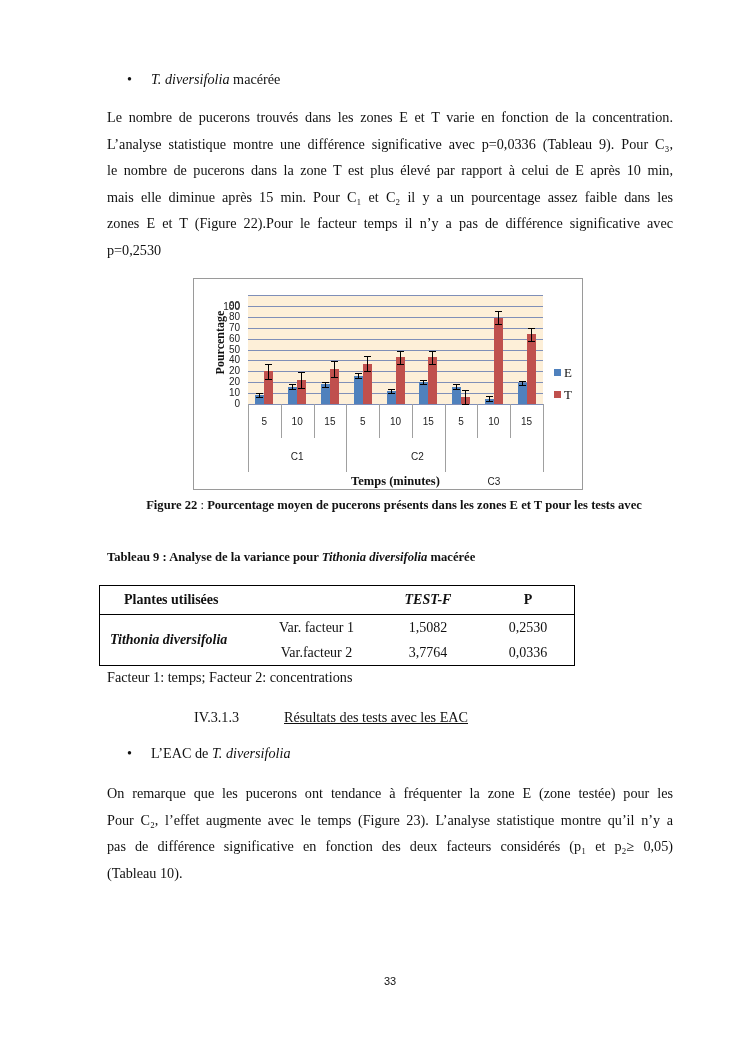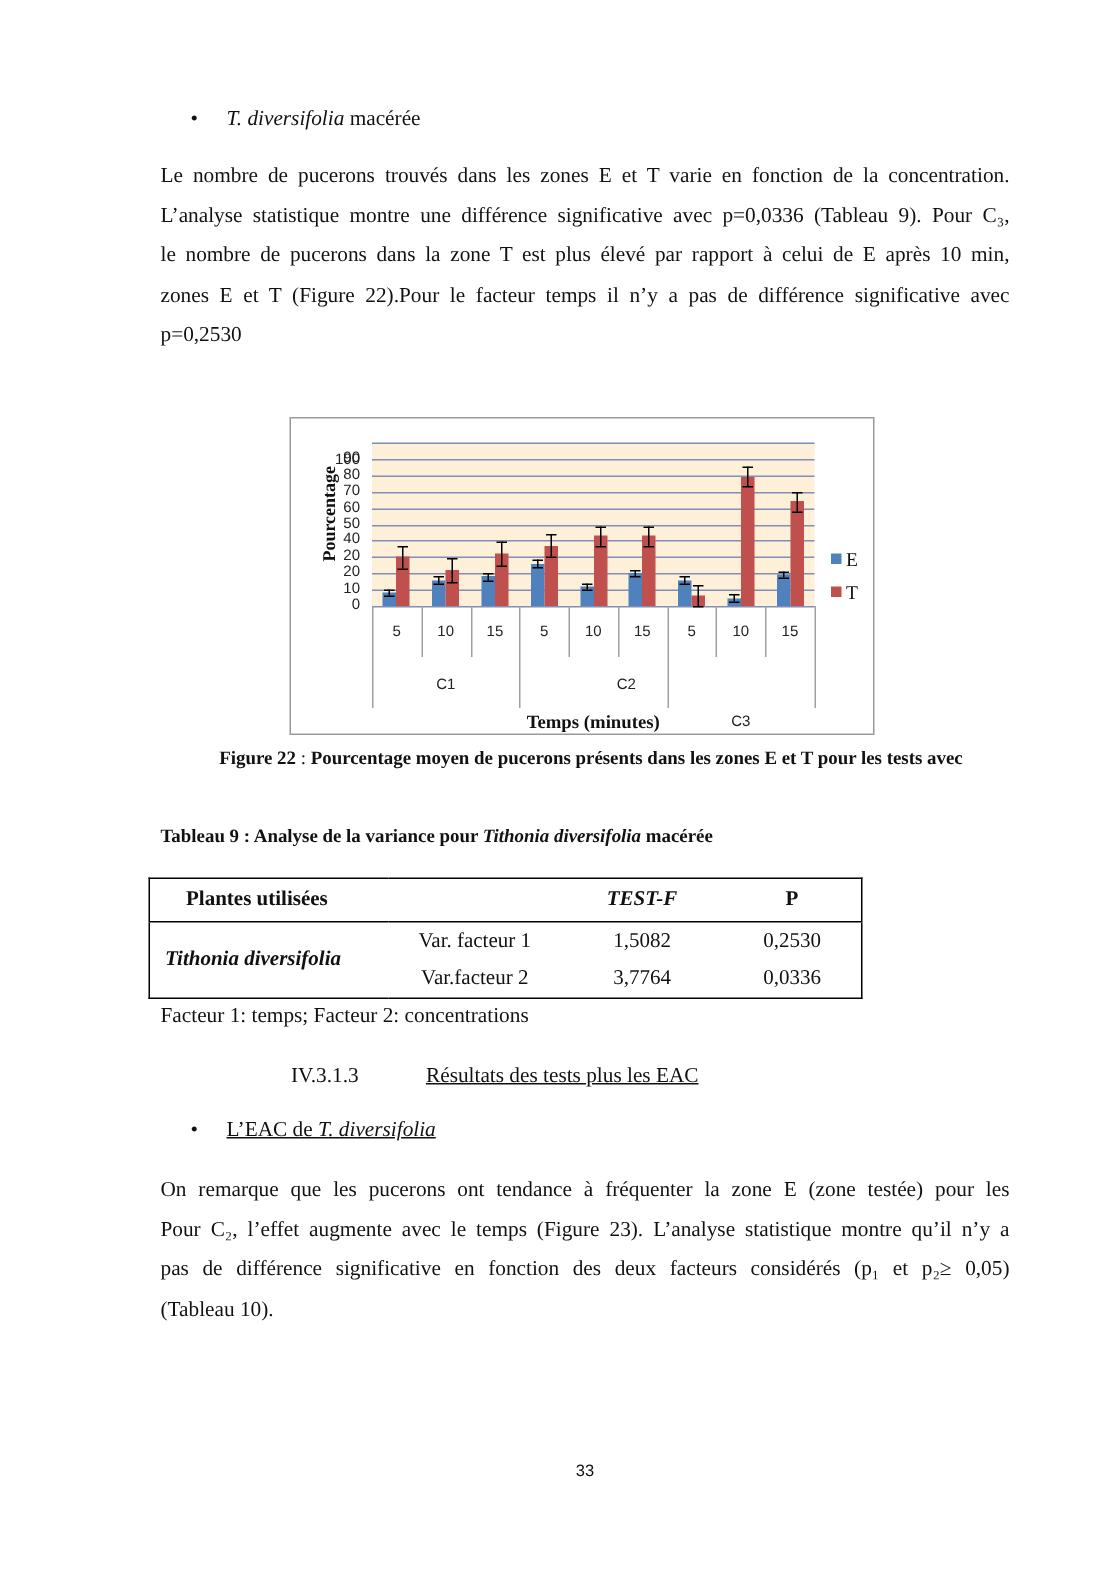--- a/index.html
+++ b/index.html
@@ -45,20 +45,21 @@
   <span class="dot">•</span>
   <span style="position:absolute; left:24px; white-space:nowrap;">
     <i>T. diversifolia</i><span> macérée</span>
   </span>
 </div>
 
 <div class="para" style="top:104px;">
   <span class="line">Le nombre de pucerons trouvés dans les zones E et T varie en fonction de la concentration.</span>
   <span class="line">L’analyse statistique montre une différence significative avec p=0,0336 (Tableau 9). Pour C₃,</span>
   <span class="line">le nombre de pucerons dans la zone T est plus élevé par rapport à celui de E après 10 min,</span>
+  <span class="line">mais elle diminue après 15 min. Pour C₁ et C₂ il y a un pourcentage assez faible dans les</span>
   <span class="line">zones E et T (Figure 22).Pour le facteur temps il n’y a pas de différence significative avec</span>
   <span class="line last">p=0,2530</span>
 </div>
 
 <div class="chart-frame"></div>
 <div class="plot" id="plot">
     <div class="gridline" style="top: 109px;"></div>
     <div class="gridline" style="top: 98.1px;"></div>
     <div class="gridline" style="top: 87.2px;"></div>
     <div class="gridline" style="top: 76.3px;"></div>
@@ -213,25 +214,25 @@
   <tr>
     <td style="text-align:center;">Var.facteur 2</td>
     <td style="text-align:center;">3,7764</td>
     <td style="text-align:center;">0,0336</td>
   </tr>
 </tbody>
   </table>
 <div class="abs txt" style="left:107px; top:667px;">Facteur 1: temps; Facteur 2: concentrations</div>
 
 <div class="abs txt" style="left:194px; top:707px;">IV.3.1.3</div>
-<div class="abs txt" style="left:284px; top:707px; text-decoration:underline;">Résultats des tests plus les EAC</div>
+<div class="abs txt" style="left:284px; top:707px; text-decoration:underline;">Résultats des tests avec les EAC</div>
 
 <div class="bullet" style="left:127px; top:745px;">
   <span class="dot">•</span>
-  <span style="position:absolute; left:24px; white-space:nowrap;text-decoration:underline;">
+  <span style="position:absolute; left:24px; white-space:nowrap;">
     <span>L’EAC de </span><i>T. diversifolia</i>
   </span>
 </div>
 
 <div class="para" style="top:780px;">
   <span class="line">On remarque que les pucerons ont tendance à fréquenter la zone E (zone testée) pour les</span>
   <span class="line">Pour C₂, l’effet augmente avec le temps (Figure 23). L’analyse statistique montre qu’il n’y a</span>
   <span class="line">pas de différence significative en fonction des deux facteurs considérés (p₁ et p₂≥ 0,05)</span>
   <span class="line last">(Tableau 10).</span>
 </div>

